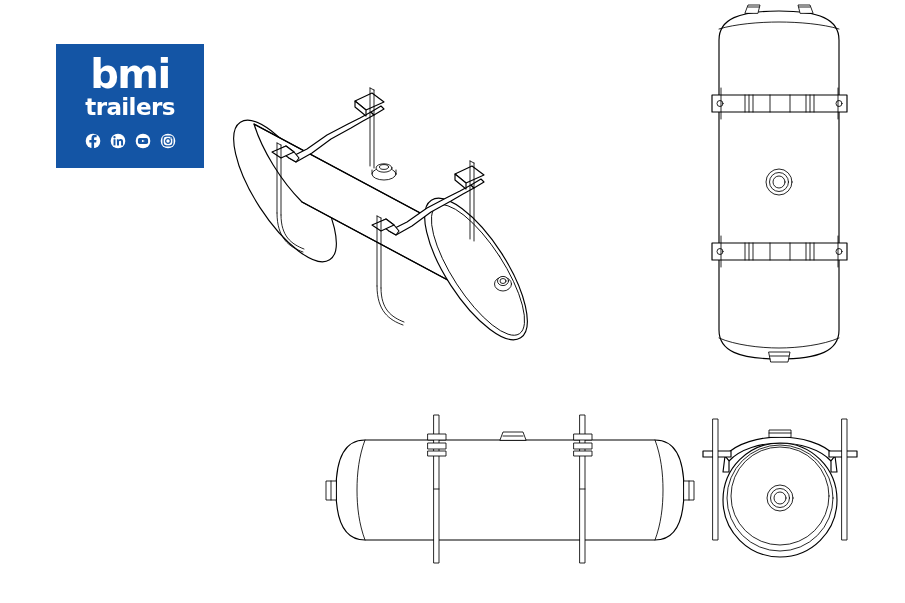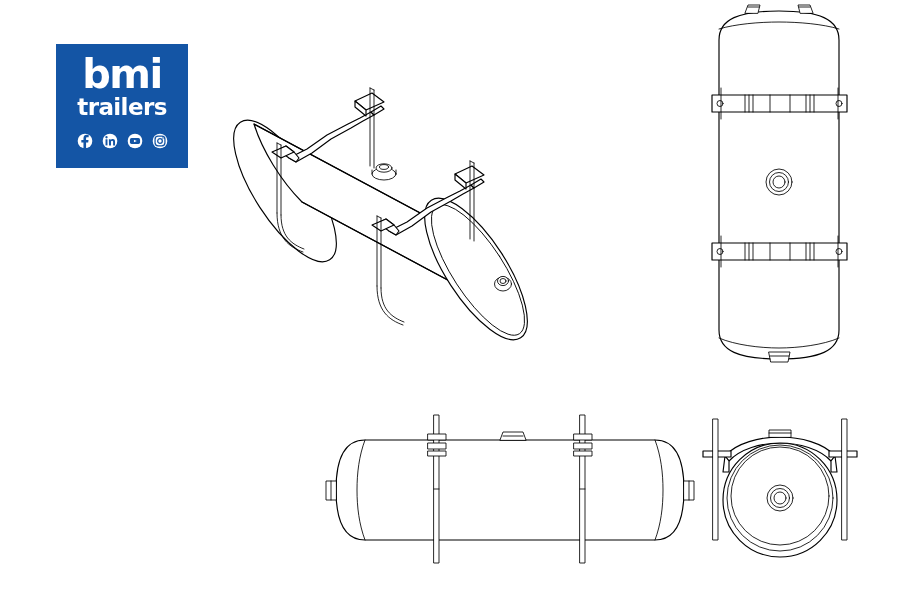--- a/index.html
+++ b/index.html
@@ -17,21 +17,21 @@
     height: 603px;
     background: #ffffff;
     overflow: hidden;
   }
 
   
   #logo-block {
     position: absolute;
     left: 56px;
     top: 44px;
-    width: 132px;
+    width: 148px;
     height: 124px;
     background: #1455a5;
     display: flex;
     flex-direction: column;
     align-items: center;
     justify-content: flex-start;
     padding-top: 9px;
     box-sizing: border-box;
   }
   #logo-wordmark {

